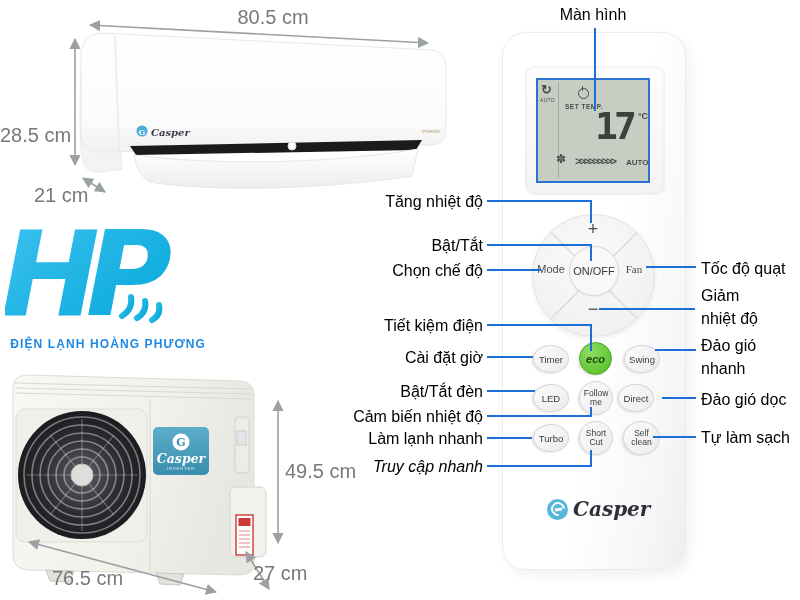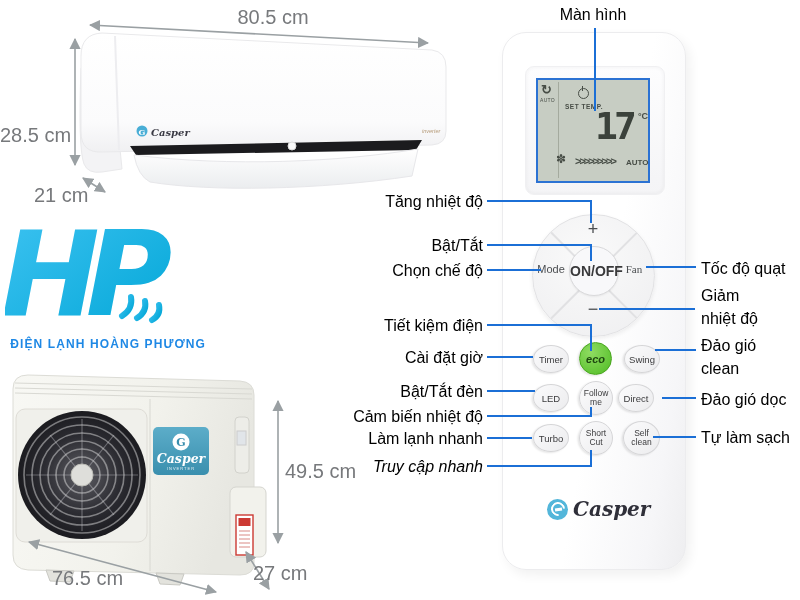--- a/index.html
+++ b/index.html
@@ -31,21 +31,21 @@
           border:1.6px solid #474d46;border-radius:50%;}
   .power-icon span{position:absolute;left:2.6px;top:-3.5px;width:1.8px;height:5px;background:#474d46;}
   
   #pad{position:absolute;left:29px;top:181px;width:121px;height:121px;border-radius:50%;
        background:radial-gradient(circle at 45% 35%,#fafafa,#eeeef0);
        border:1px solid #e2e2e4;box-shadow:0 2px 4px rgba(0,0,0,0.07);}
   .padline{position:absolute;left:59.5px;top:0;width:1.5px;height:121px;background:#e1e1e3;
        transform-origin:center;}
   #onoff{position:absolute;left:66px;top:213px;width:48px;height:48px;border-radius:50%;
        background:#f8f8fa;border:1px solid #d9d9db;text-align:center;line-height:48px;
-       font-size:14px;color:#39393b;box-shadow:0 1px 2px rgba(0,0,0,0.06);font-weight:bold;}
+       font-size:11px;color:#39393b;box-shadow:0 1px 2px rgba(0,0,0,0.06);}
   .padlbl{position:absolute;text-align:center;color:#4b4e51;}
   
   .btn{position:absolute;background:linear-gradient(135deg,#fbfbfc,#ececee);
        border:1px solid #d6d6d8;border-radius:50%;display:flex;align-items:center;
        justify-content:center;text-align:center;font-size:9.5px;color:#3b3b3d;
        box-shadow:-1.5px 1px 2px rgba(0,0,0,0.10);}
   .btn2{font-size:8.5px;line-height:9px;}
   #btn-eco{background:radial-gradient(circle at 35% 30%,#8fdc62,#50bc24);
        border:1px solid #48a51d;font-style:italic;font-weight:bold;
        font-size:11px;color:#1d4710;}
@@ -253,17 +253,17 @@
   <div class="lbl r" style="right:317px;top:259px;width:170px;">Chọn chế độ</div>
   <div class="lbl r" style="right:317px;top:314px;width:170px;">Tiết kiệm điện</div>
   <div class="lbl r" style="right:317px;top:346px;width:170px;">Cài đặt giờ</div>
   <div class="lbl r" style="right:317px;top:380px;width:170px;">Bật/Tắt đèn</div>
   <div class="lbl r" style="right:317px;top:405px;width:170px;">Cảm biến nhiệt độ</div>
   <div class="lbl r" style="right:317px;top:427px;width:170px;">Làm lạnh nhanh</div>
   <div class="lbl r" style="right:317px;top:455px;width:170px;font-style:italic;">Truy cập nhanh</div>
 
   <div class="lbl" style="left:701px;top:257px;width:110px;">Tốc độ quạt</div>
   <div class="lbl" style="left:701px;top:284px;width:70px;">Giảm nhiệt độ</div>
-  <div class="lbl" style="left:701px;top:334px;width:70px;">Đảo gió clean</div>
+  <div class="lbl" style="left:701px;top:334px;width:70px;">Đảo gió nhanh</div>
   <div class="lbl" style="left:701px;top:388px;width:110px;">Đảo gió dọc</div>
   <div class="lbl" style="left:701px;top:426px;width:110px;">Tự làm sạch</div>
 
 </div>
 
 </body></html>

